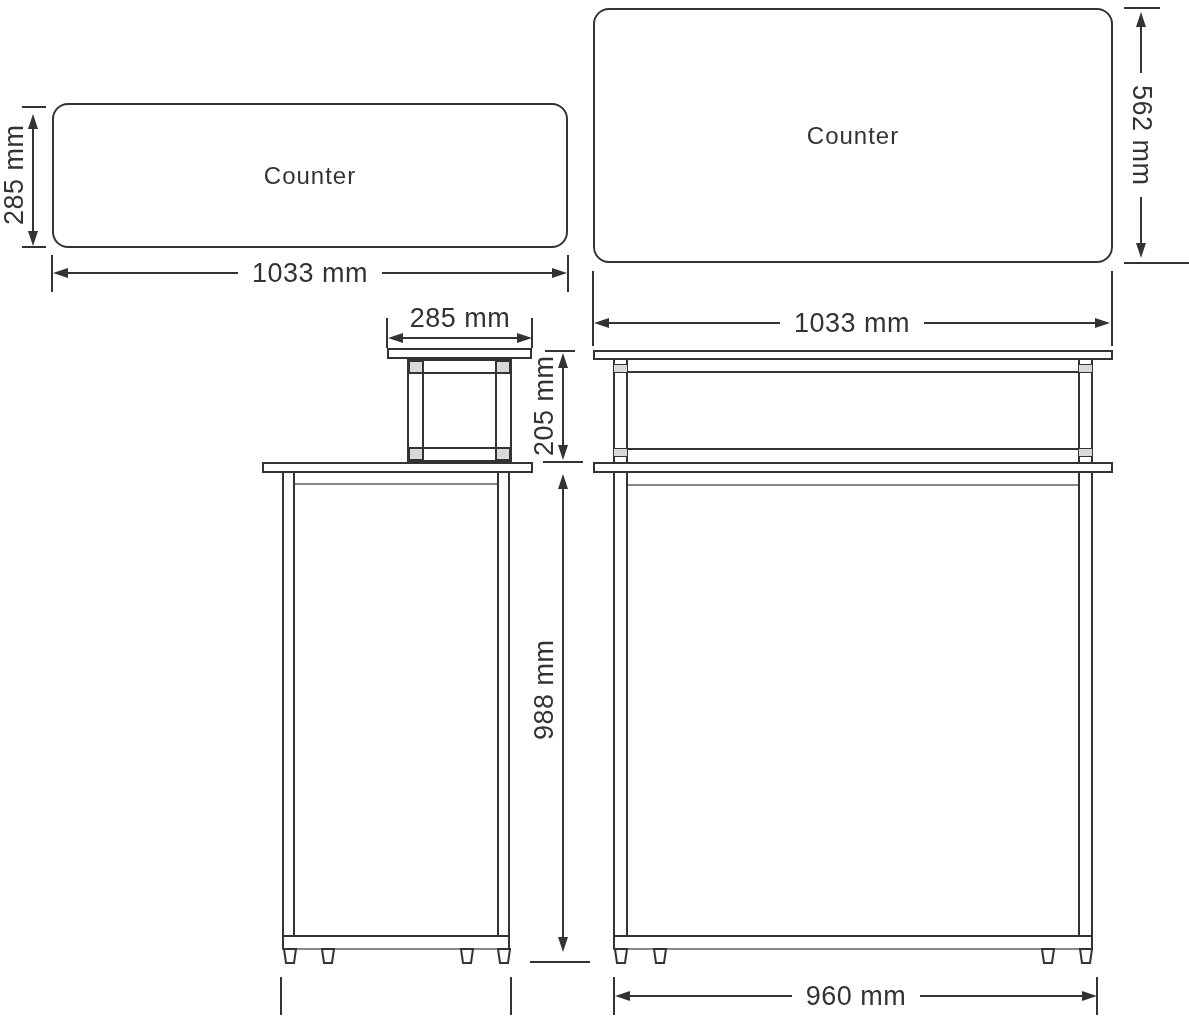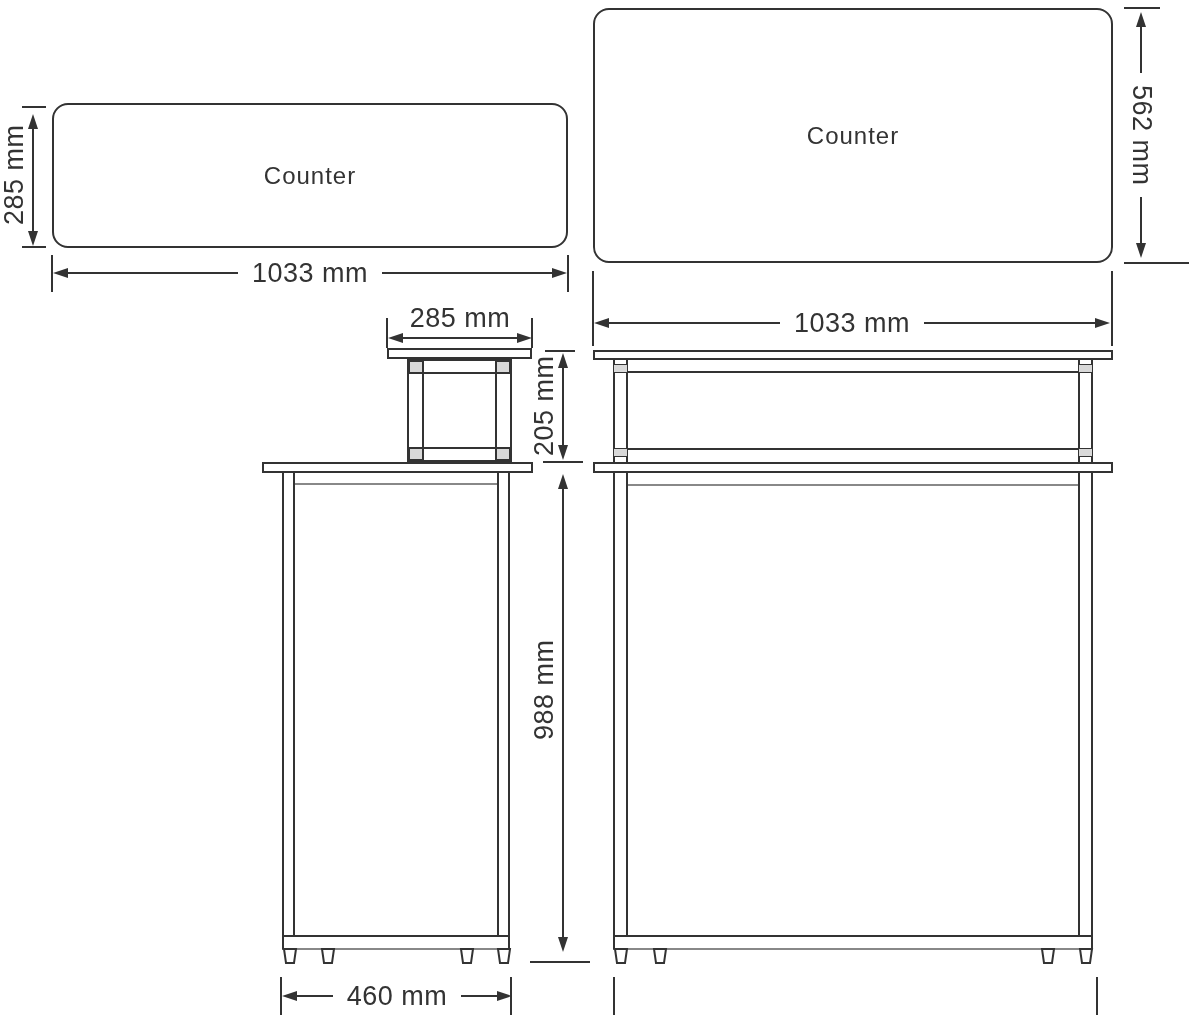--- a/index.html
+++ b/index.html
@@ -148,27 +148,20 @@
   <div class="vdim" style="left:557px;top:474px;height:478px;">
     <span class="tri-u"></span>
     <span class="vseg"></span>
     <span class="tri-d"></span>
   </div>
   <div class="tick" style="left:530px;top:961px;width:60px;height:2px;"></div>
   <div class="rot-ccw" style="left:530px;top:600px;width:28px;height:180px;">988 mm</div>
 
   <div class="tick" style="left:280px;top:977px;width:2px;height:38px;"></div>
   <div class="tick" style="left:510px;top:977px;width:2px;height:38px;"></div>
-  <div class="hdim" style="left:282px;top:979px;width:230px;">
-    <span class="tri-l"></span>
-    <span class="seg"></span>
-    <span class="lbl">460 mm</span>
-    <span class="seg"></span>
-    <span class="tri-r"></span>
-  </div>
 
   <div class="board" style="left:593px;top:350px;width:520px;height:10px;"></div>
 
   <div class="hline" style="left:613px;top:371px;width:480px;"></div>
   <div class="hline" style="left:613px;top:448px;width:480px;"></div>
 
   <div class="leg" style="left:613px;top:360px;width:15px;height:102px;"></div>
   <div class="leg" style="left:1078px;top:360px;width:15px;height:102px;"></div>
   <div class="blockcap" style="left:613px;top:364px;width:15px;height:9px;"></div>
   <div class="blockcap" style="left:1078px;top:364px;width:15px;height:9px;"></div>
@@ -191,14 +184,21 @@
     </svg>
   <svg class="foot" style="left:1040px;top:948px;" width="16" height="16">
       <polygon points="2,1 14,1 12,15 4,15" fill="#ffffff" stroke="#333333" stroke-width="2"></polygon>
     </svg>
   <svg class="foot" style="left:1078px;top:948px;" width="16" height="16">
       <polygon points="2,1 14,1 12,15 4,15" fill="#ffffff" stroke="#333333" stroke-width="2"></polygon>
     </svg>
 
   <div class="tick" style="left:613px;top:977px;width:2px;height:38px;"></div>
   <div class="tick" style="left:1096px;top:977px;width:2px;height:38px;"></div>
+  <div class="hdim" style="left:615px;top:979px;width:482px;">
+    <span class="tri-l"></span>
+    <span class="seg"></span>
+    <span class="lbl">960 mm</span>
+    <span class="seg"></span>
+    <span class="tri-r"></span>
+  </div>
 
 </div>
 
 </body></html>

